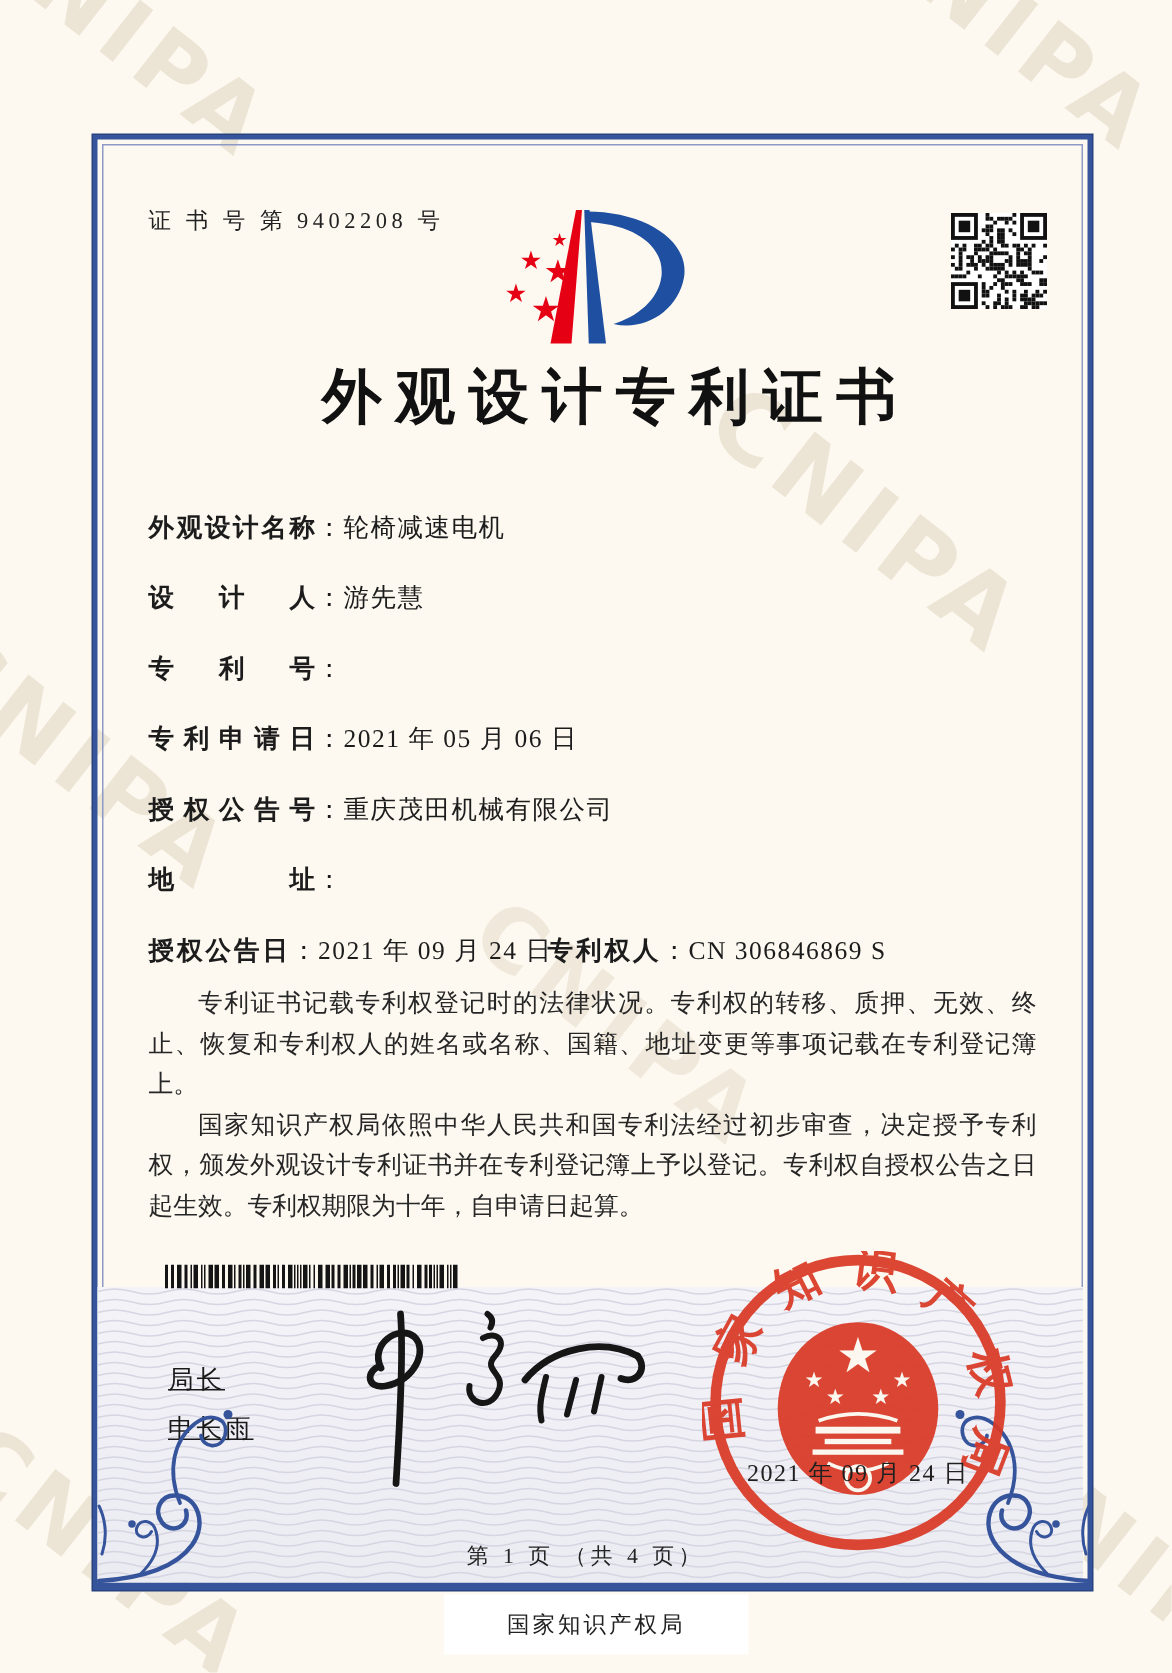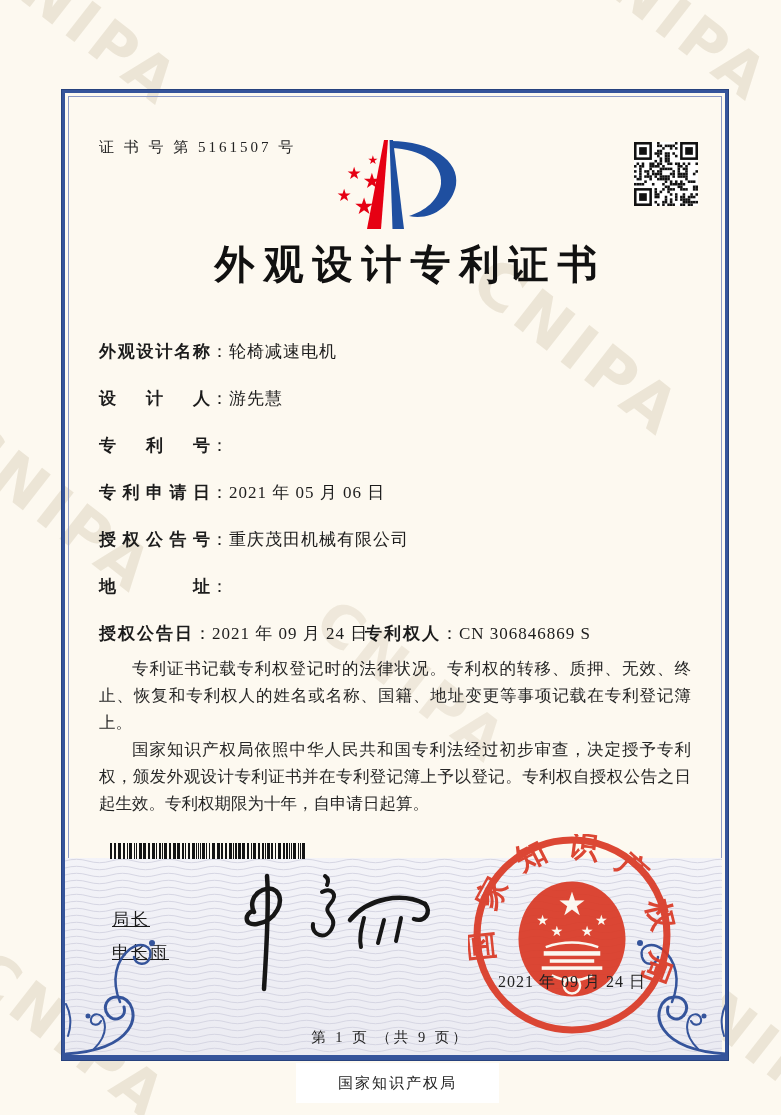--- a/index.html
+++ b/index.html
@@ -89,21 +89,21 @@
 <span class="wm" style="left:-66px;top:470px;font-size:62px;">CNIPA</span>
 <span class="wm" style="left:455px;top:310px;font-size:64px;">CNIPA</span>
 <span class="wm" style="left:300px;top:648px;font-size:58px;opacity:.8;">CNIPA</span>
 <span class="wm" style="left:-46px;top:1000px;font-size:60px;">CNIPA</span>
 <span class="wm" style="left:648px;top:1010px;font-size:58px;">CNIPA</span>
 
 <div class="frame">
   <div class="frame-inner"></div>
 </div>
 
-<div class="cert-no">证 书 号 第 5161507 号</div>
+<div class="cert-no">证 书 号 第 9402208 号</div>
 
 <svg class="logo" viewBox="0 0 132 97">
   <g>
     <text x="40" y="27" font-size="12" fill="#e60013" text-anchor="middle" font-family="DejaVu Sans">★</text>
     <text x="21" y="42" font-size="17" fill="#e60013" text-anchor="middle" font-family="DejaVu Sans">★</text>
     <text x="39" y="51" font-size="21" fill="#e60013" text-anchor="middle" font-family="DejaVu Sans">★</text>
     <text x="11" y="64" font-size="17" fill="#e60013" text-anchor="middle" font-family="DejaVu Sans">★</text>
     <text x="31" y="77" font-size="23" fill="#e60013" text-anchor="middle" font-family="DejaVu Sans">★</text>
   </g>
   <polygon points="51,3 55,3 48,92 34,92" fill="#e60013"></polygon>
@@ -517,14 +517,14 @@
   <g fill="none" stroke="#35549b" stroke-linecap="round">
     <path stroke-width="3" d="M2,122 C32,120 54,112 64,98 C74,84 68,66 54,65 C43,64 38,75 44,83 C50,91 63,86 60,75"></path>
     <path stroke-width="2.5" d="M56,70 C47,48 52,28 66,17 C77,9 89,14 86,25 C83,35 71,33 70,25"></path>
     <path stroke-width="2" d="M30,117 C39,108 43,99 40,89 C38,81 29,80 27,87 C26,93 34,95 37,89"></path>
     <path stroke-width="2" d="M4,104 C8,92 6,80 2,72"></path>
     <circle cx="88" cy="11" r="3" fill="#35549b" stroke="none"></circle>
     <circle cx="24" cy="84" r="2.5" fill="#35549b" stroke="none"></circle>
   </g>
 </svg>
 
-<div class="page-info">第 1 页 （共 9 页）</div>
+<div class="page-info">第 1 页 （共 4 页）</div>
 <div class="footer-note">国家知识产权局</div>
 
 </body></html>

